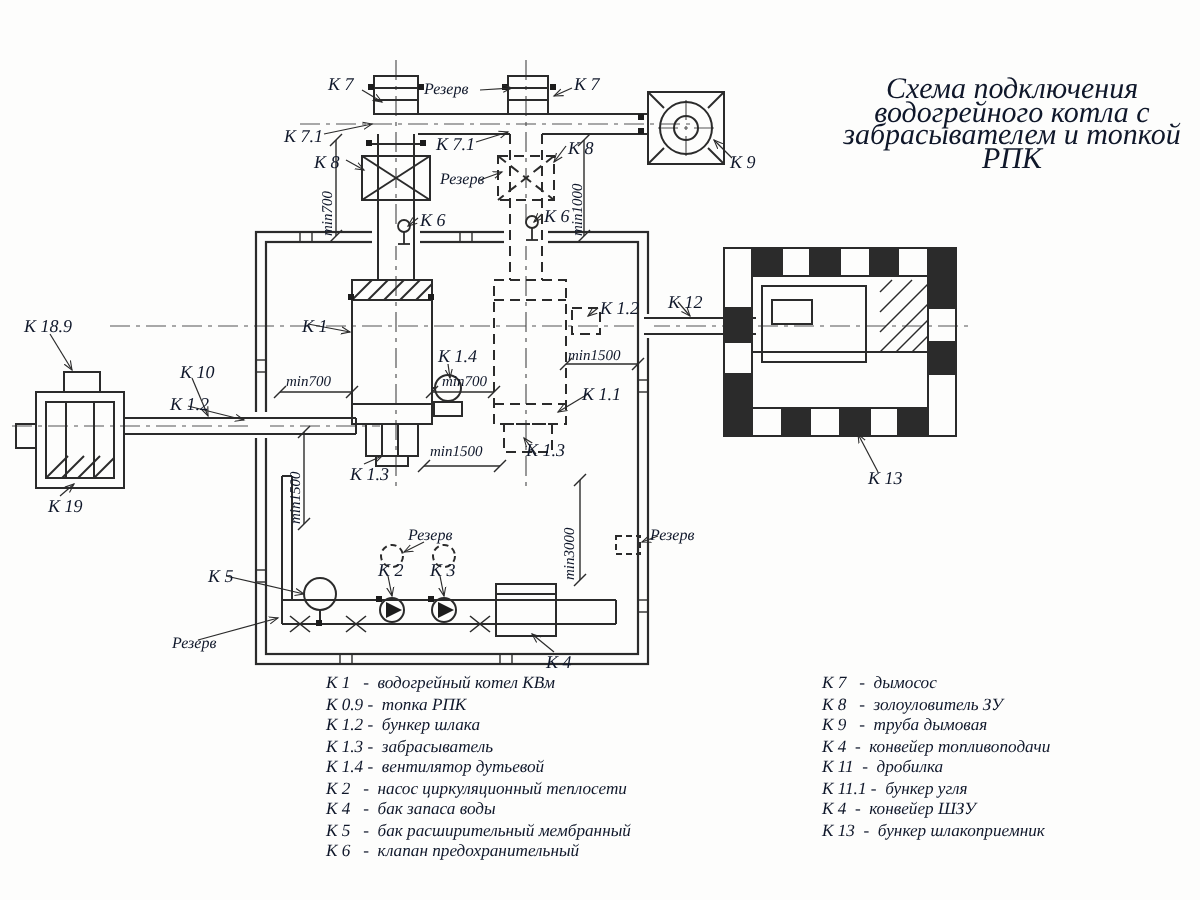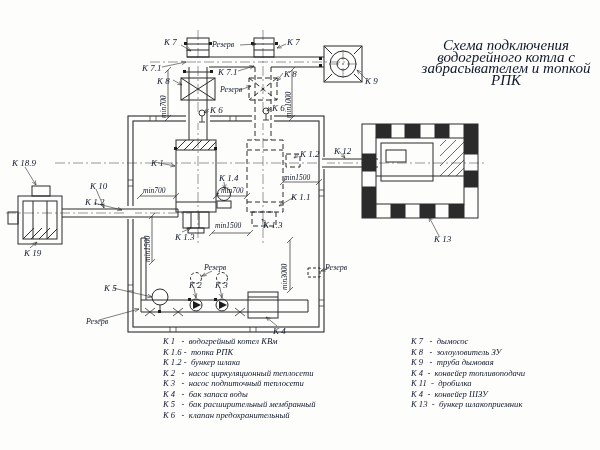--- a/index.html
+++ b/index.html
@@ -370,31 +370,33 @@
 <div class="lbl" style="left:434px;top:234px">К 13</div>
 
 <div class="title">
   <div>Схема подключения</div>
   <div>водогрейного котла с</div>
   <div>забрасывателем и топкой РПК</div>
 </div>
 
 <div class="legend" id="legend-left">
   <div class="row">К 1   -  водогрейный котел КВм</div>
-  <div class="row">К 1.6 -  топка РПК</div>
+  <div class="row">К 0.9 -  топка РПК</div>
   <div class="row">К 1.2 -  бункер шлака</div>
+  <div class="row">К 1.3 -  забрасыватель</div>
+  <div class="row">К 1.4 -  вентилятор дутьевой</div>
   <div class="row">К 2   -  насос циркуляционный теплосети</div>
-  <div class="row">К 3   -  насос подпиточный теплосети</div>
   <div class="row">К 4   -  бак запаса воды</div>
   <div class="row">К 5   -  бак расширительный мембранный</div>
   <div class="row">К 6   -  клапан предохранительный</div>
 </div>
 <div class="legend" id="legend-right">
   <div class="row">К 7   -  дымосос</div>
   <div class="row">К 8   -  золоуловитель ЗУ</div>
   <div class="row">К 9   -  труба дымовая</div>
   <div class="row">К 4  -  конвейер топливоподачи</div>
   <div class="row">К 11  -  дробилка</div>
+  <div class="row">К 11.1 -  бункер угля</div>
   <div class="row">К 4  -  конвейер ШЗУ</div>
   <div class="row">К 13  -  бункер шлакоприемник</div>
 </div>
 
 </div>
 
 </body></html>

